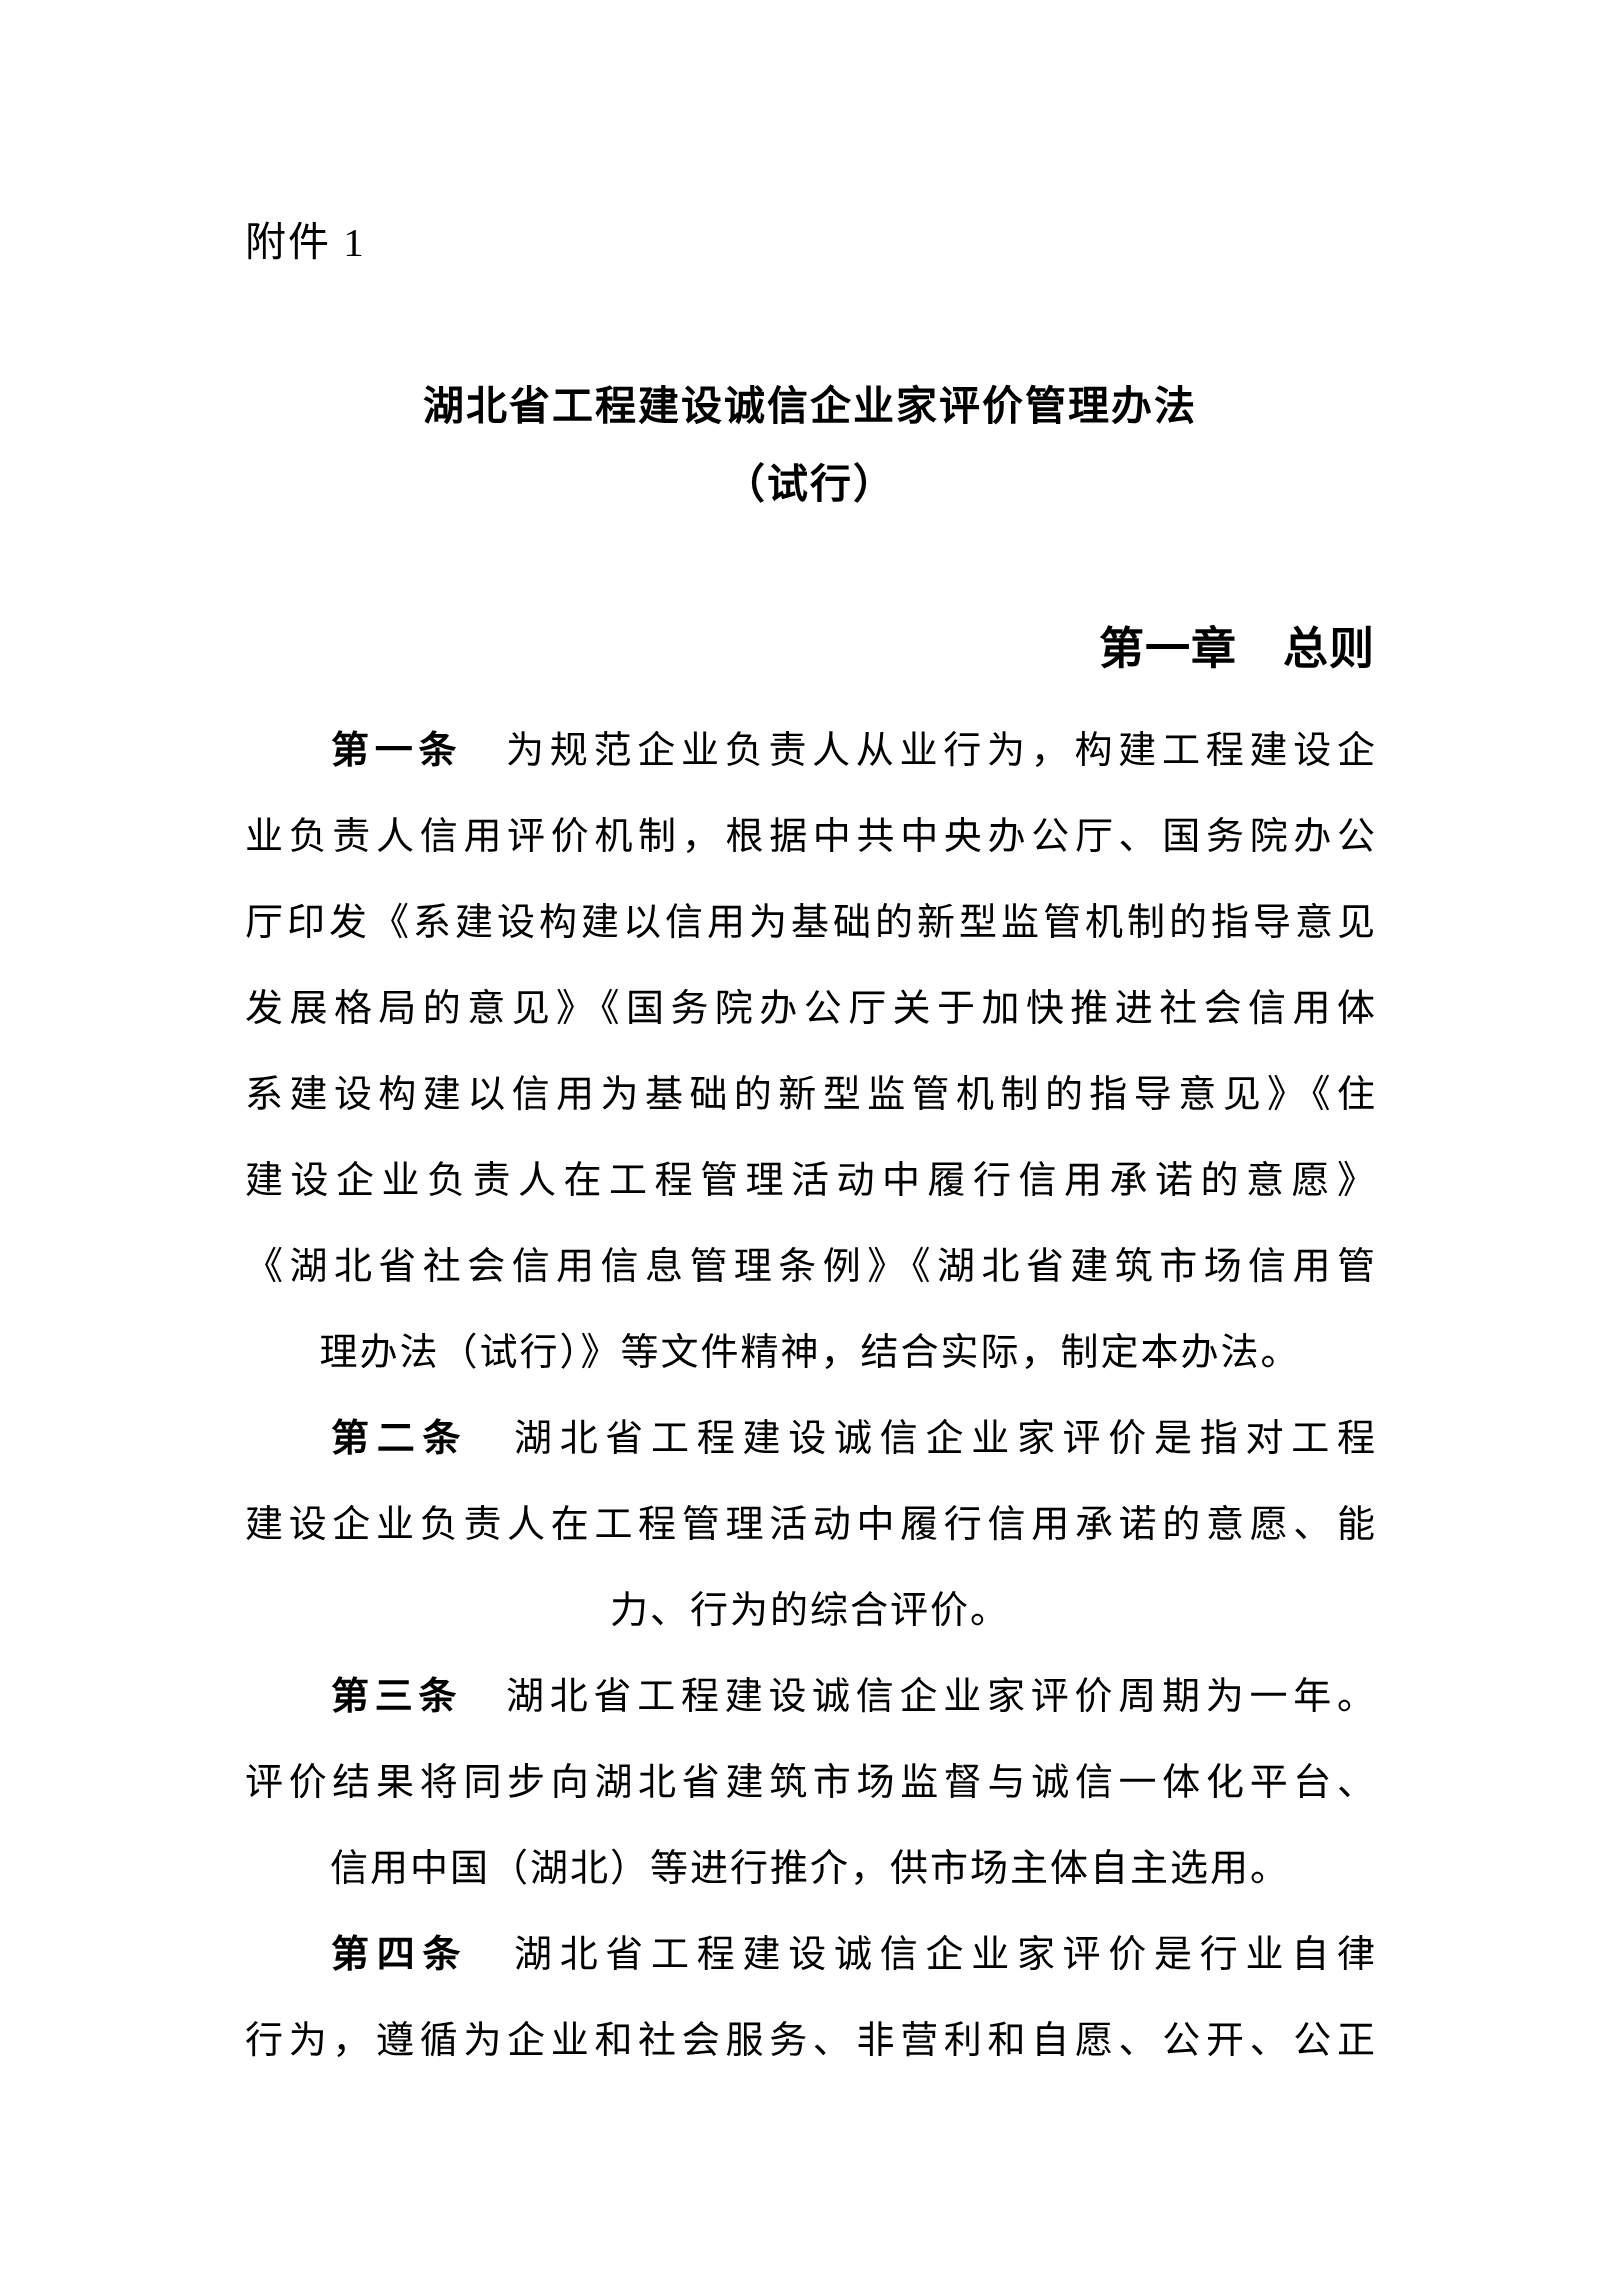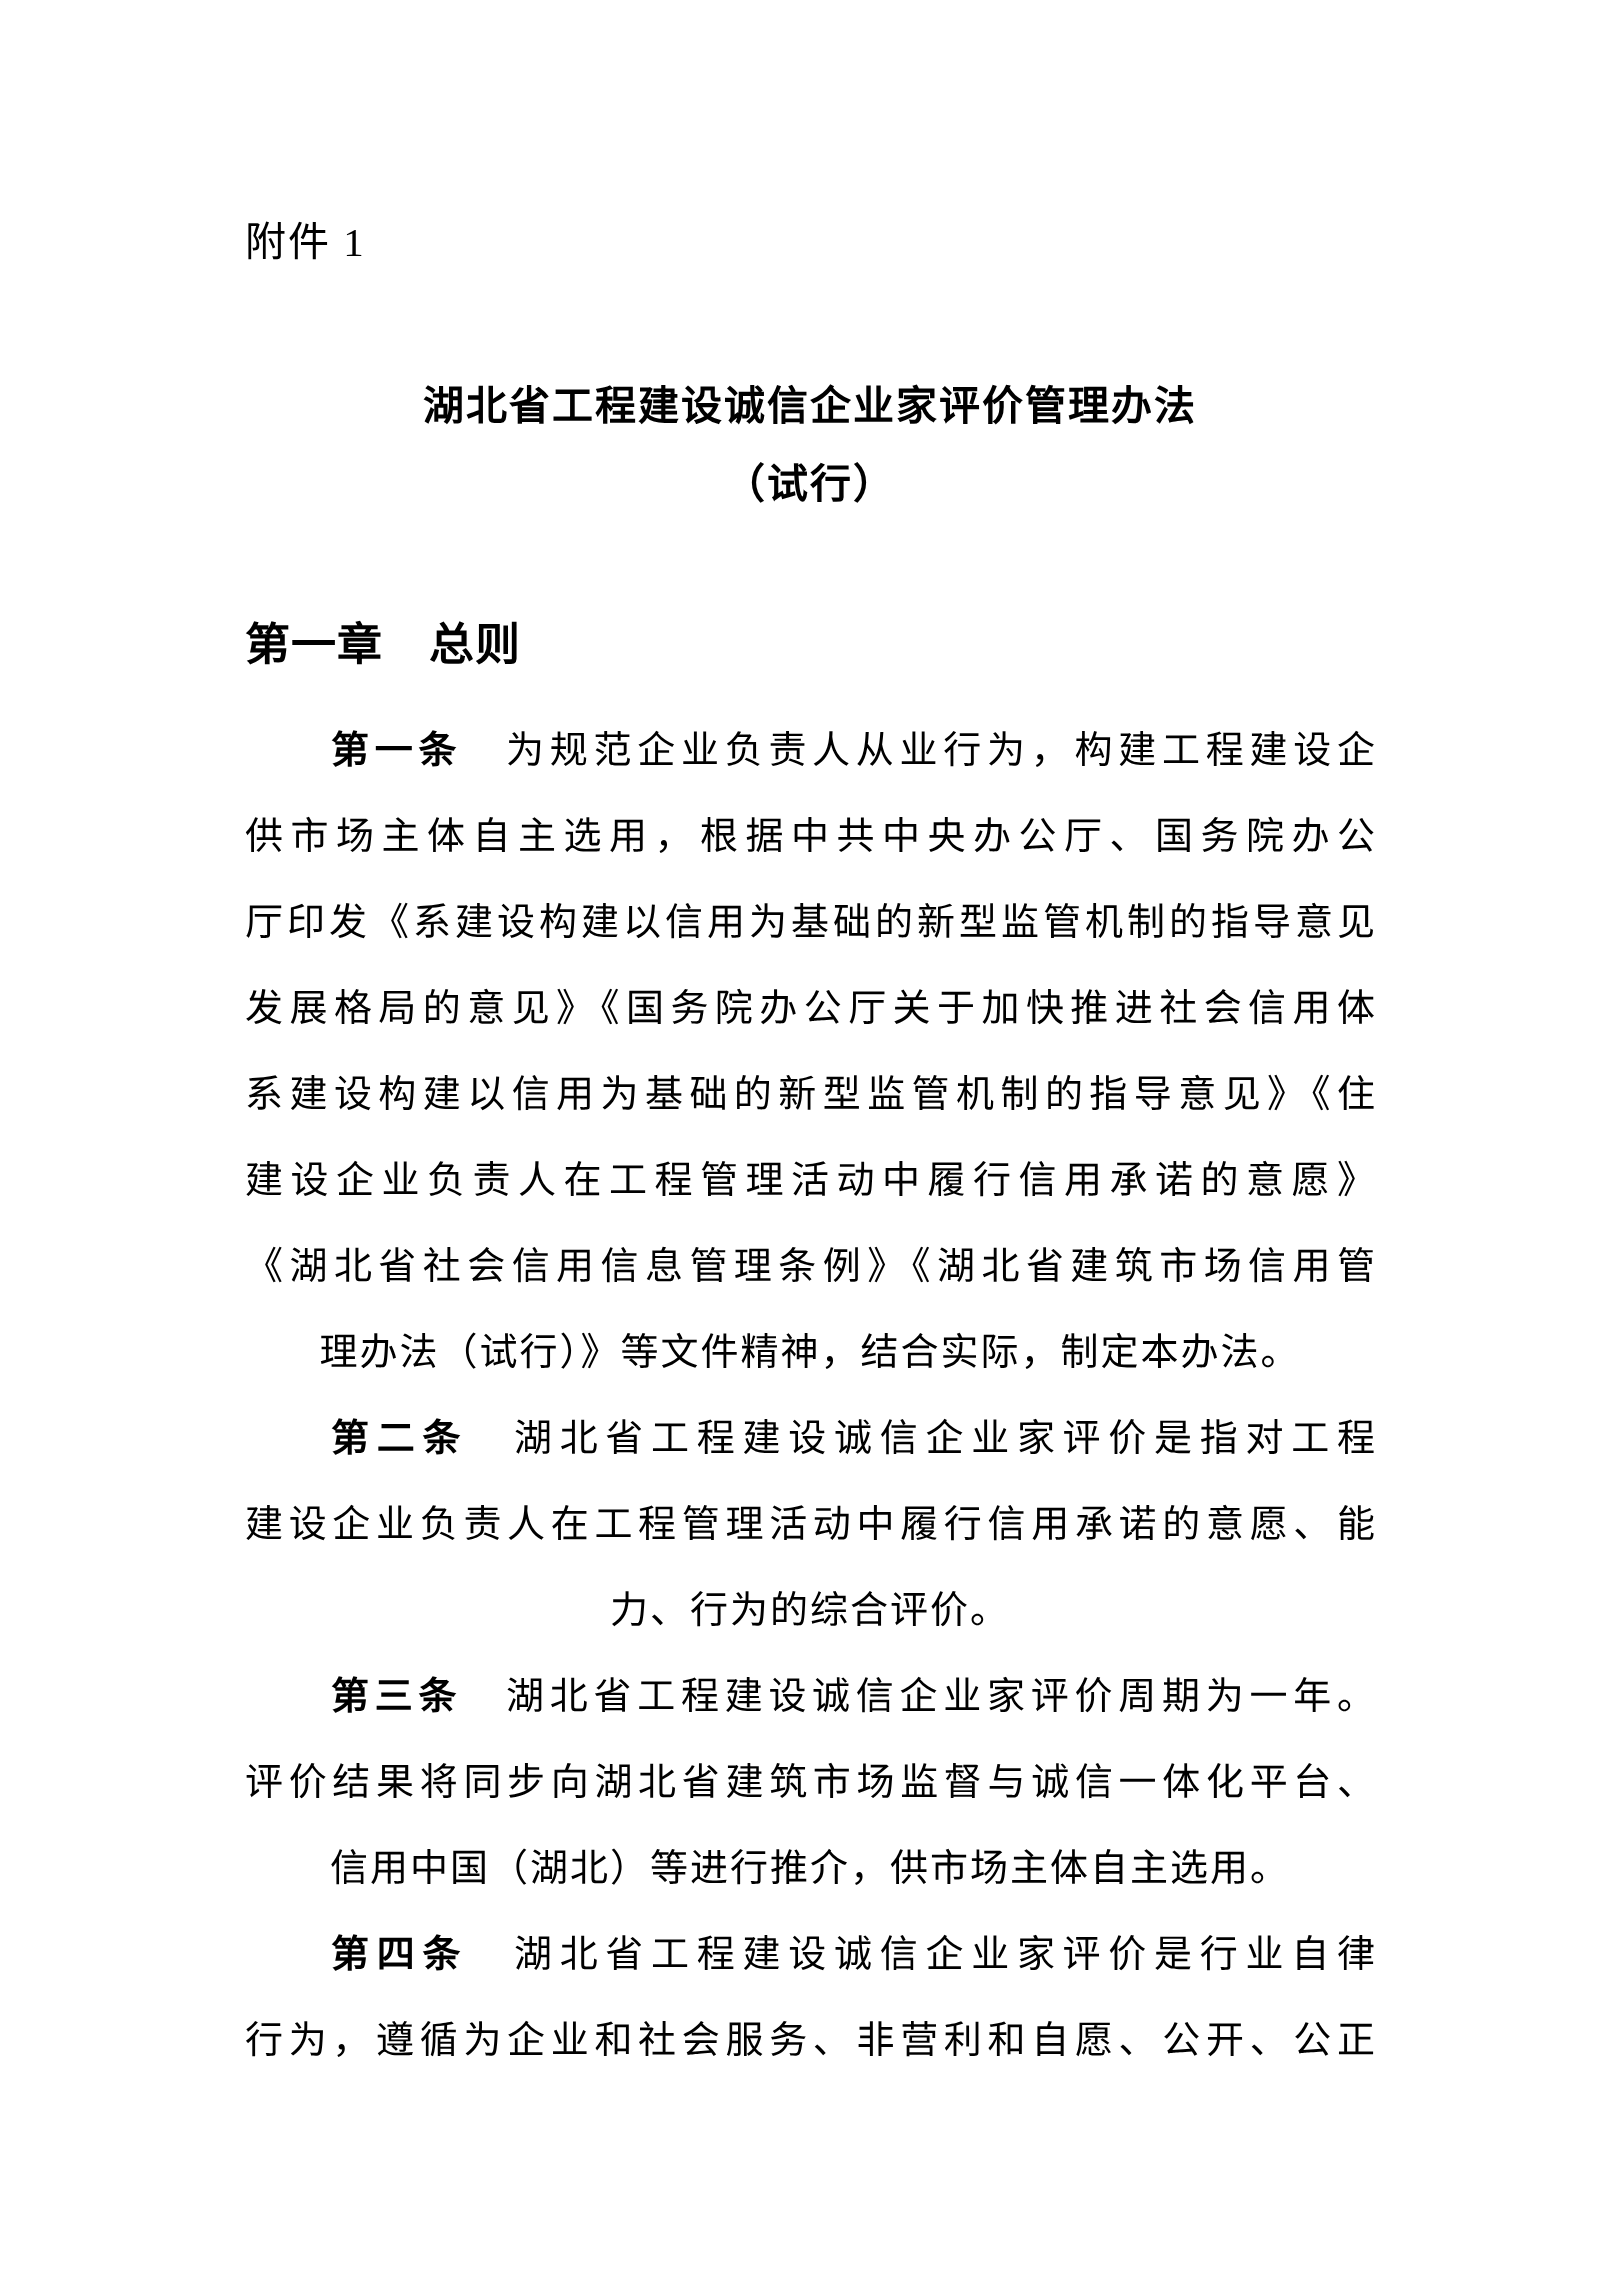--- a/index.html
+++ b/index.html
@@ -34,26 +34,26 @@
     line-height: 78px;
     letter-spacing: 2px;
     text-align: center;
   }
   .doc-title .title-line {
     display: block;
     white-space: nowrap;
   }
   .chapter {
     margin: 97px 0 0 0;
-    font-family: Liberation Mono, monospace;
+    font-family: Liberation Sans, sans-serif;
     font-weight: 700;
     font-size: 45px;
     line-height: 57px;
     letter-spacing: 1px;
-    text-align: left;
+    text-align: right;
   }
   .doc-body {
     margin-top: 30px;
     font-family: "Liberation Serif", "DejaVu Serif", serif;
     font-size: 38px;
     line-height: 86px;
     letter-spacing: 2px;
     text-align: left;
   }
   .line {
@@ -81,21 +81,21 @@
 
   <h1 class="doc-title">
     <span class="title-line">湖北省工程建设诚信企业家评价管理办法</span>
     <span class="title-line">（试行）</span>
   </h1>
 
   <h2 class="chapter">第一章　总则</h2>
 
   <div class="doc-body" id="doc-body">
       <div class="line fill first"><span class="article-label">第一条</span>　为规范企业负责人从业行为，构建工程建设企</div>
-      <div class="line fill">供市场主体自主选用，根据中共中央办公厅、国务院办公</div>
+      <div class="line fill">业负责人信用评价机制，根据中共中央办公厅、国务院办公</div>
       <div class="line fill">厅印发《系建设构建以信用为基础的新型监管机制的指导意见</div>
       <div class="line fill">发展格局的意见》《国务院办公厅关于加快推进社会信用体</div>
       <div class="line fill">系建设构建以信用为基础的新型监管机制的指导意见》《住</div>
       <div class="line fill">建设企业负责人在工程管理活动中履行信用承诺的意愿》</div>
       <div class="line fill">《湖北省社会信用信息管理条例》《湖北省建筑市场信用管</div>
       <div class="line">理办法（试行）》等文件精神，结合实际，制定本办法。</div>
       <div class="line fill first"><span class="article-label">第二条</span>　湖北省工程建设诚信企业家评价是指对工程</div>
       <div class="line fill">建设企业负责人在工程管理活动中履行信用承诺的意愿、能</div>
       <div class="line">力、行为的综合评价。</div>
       <div class="line fill first"><span class="article-label">第三条</span>　湖北省工程建设诚信企业家评价周期为一年。</div>

